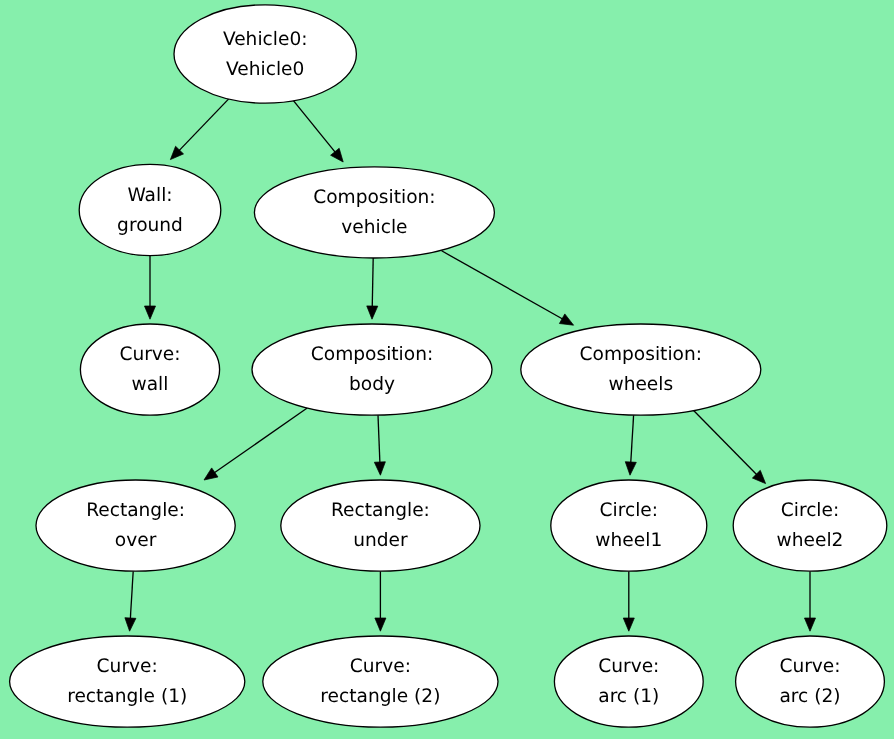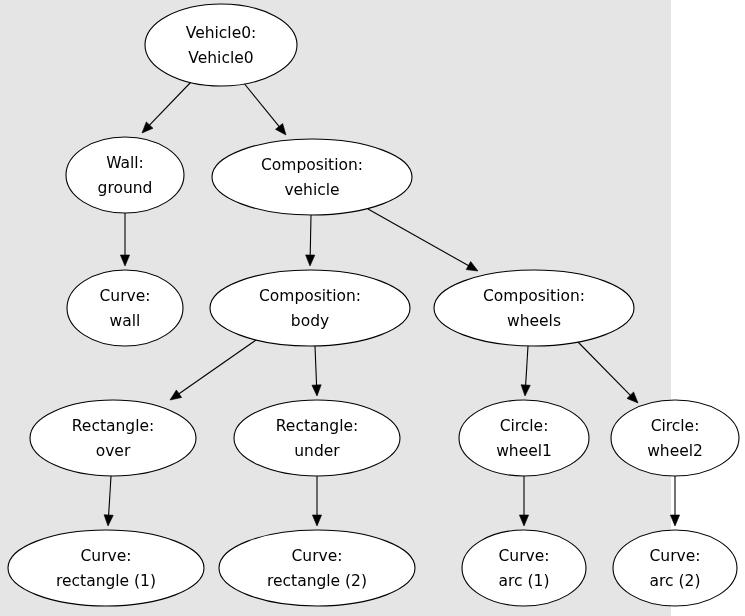--- a/index.html
+++ b/index.html
@@ -8,23 +8,23 @@
     background: #ffffff;
   }
   body {
     width: 745px;
     height: 616px;
     overflow: hidden;
     font-family: "DejaVu Sans", sans-serif;
   }
   #graph-root {
     position: relative;
-    width: 671px;
+    width: 745px;
     height: 616px;
-    background: #e5e5e5;
+    background: #86efac;
   }
   svg#graph-svg {
     display: block;
     width: 745px;
     height: 616px;
   }
   .node-ellipse {
     fill: #ffffff;
     stroke: #000000;
     stroke-width: 1.1;

